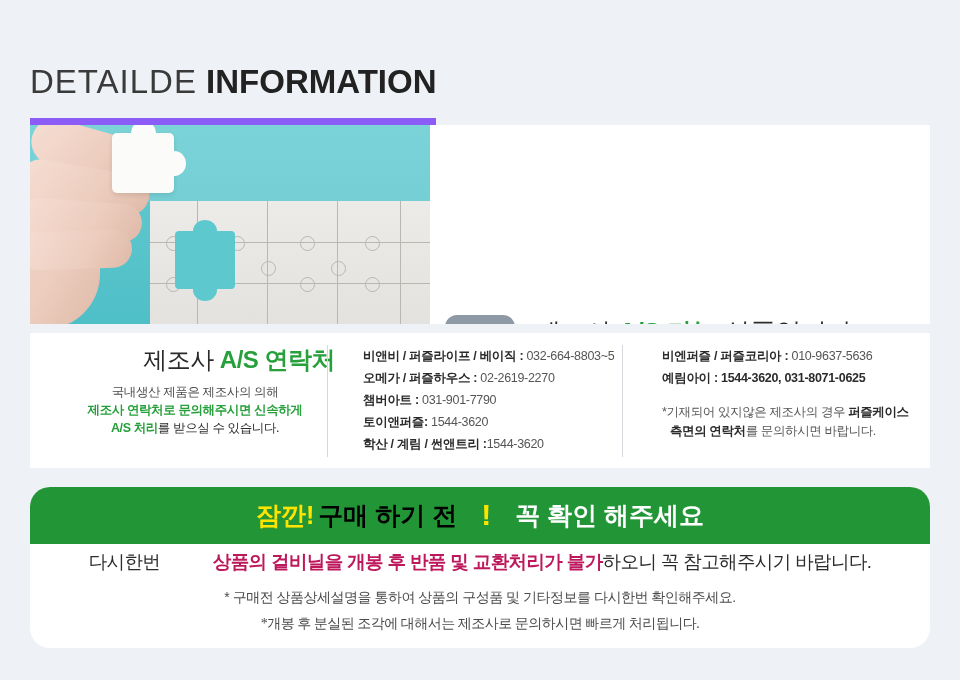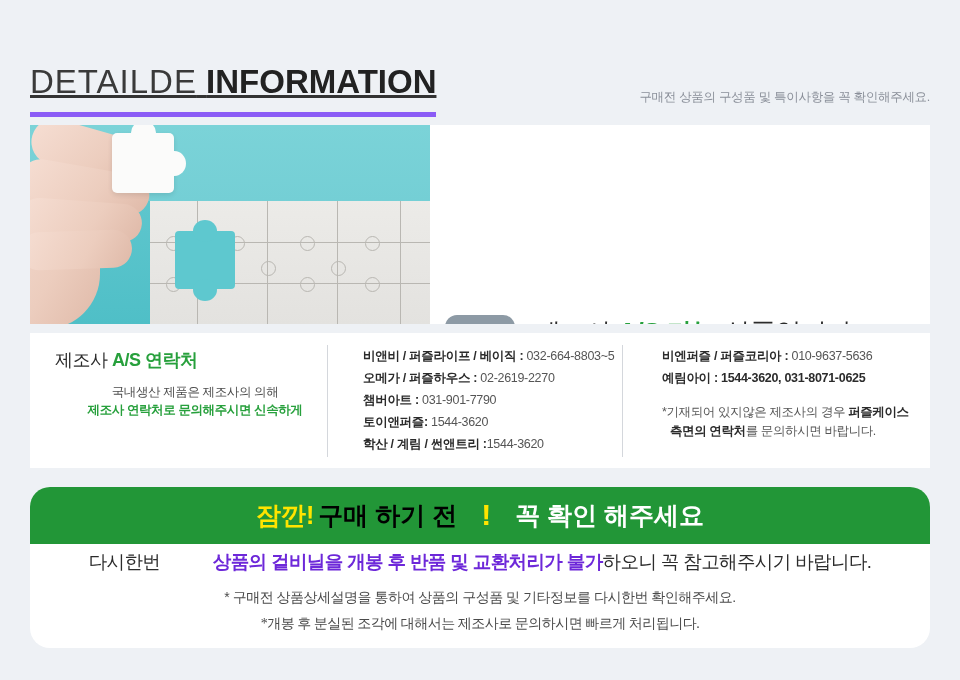--- a/index.html
+++ b/index.html
@@ -21,23 +21,22 @@
     position: absolute;
     left: 30px;
     top: 62px;
     width: 900px;
     height: 50px;
   }
   #title-wrap {
     position: absolute;
     left: 0;
     top: 0;
-    border-bottom: 5px solid #8b5cf6;
-    padding-bottom: 10px;
-    text-decoration: underline;
+    border-bottom: 8px solid #8b5cf6;
+    padding-bottom: 16px;
   }
   #page-title {
     font-size: 33px;
     letter-spacing: 0px;
     line-height: 40px;
     white-space: nowrap;
   }
   #page-title .t-light {
     font-weight: 400;
     color: #3a3a3a;
@@ -213,25 +212,26 @@
     height: 135px;
     background: #fff;
   }
   #contact-left {
     position: absolute;
     left: 25px;
     top: 10px;
     width: 280px;
   }
   #contact-title {
-    font-size: 18px;
+    font-size: 24px;
     color: #2b2b2b;
     letter-spacing: -0.5px;
     white-space: nowrap;
     line-height: 34px;
+    text-align: right;
   }
   #contact-title .hl { color: #27a03c; font-weight: 700; }
   .contact-desc {
     font-size: 12.5px;
     color: #4a4a4a;
     line-height: 18px;
     letter-spacing: -0.4px;
     white-space: nowrap;
   }
   .contact-desc.green {
@@ -336,21 +336,21 @@
     left: 0;
     top: 62px;
     width: 900px;
     text-align: center;
     font-size: 18.5px;
     color: #2b2b2b;
     letter-spacing: -0.6px;
     white-space: nowrap;
   }
   #warn-main .red {
-    color: #6d28d9;
+    color: #be185d;
     font-weight: 700;
     margin-left: 48px;
   }
   .sub-note {
     position: absolute;
     left: 0;
     width: 900px;
     text-align: center;
     font-size: 14px;
     color: #4a4a4a;
@@ -363,21 +363,20 @@
 </head>
 <body>
 
 <div id="header">
   <div id="title-wrap">
     <div id="page-title">
       <span class="t-light">DETAILDE</span>
       <span class="t-bold">INFORMATION</span>
     </div>
   </div>
-  <div id="header-note">구매전 상품의 구성품 및 특이사항을 꼭 확인해주세요.</div>
 </div>
 
 <div id="hero">
 
   <div id="hero-photo">
     <div class="photo-topband"></div>
     <div class="photo-leftteal"></div>
     <div class="photo-table"></div>
 
     <div class="puzzle-grid">
@@ -433,20 +432,21 @@
 
 <div id="contact-panel">
 
   <div id="contact-left">
     <div id="contact-title">
       <span>제조사 </span><span class="hl">A/S 연락처</span>
     </div>
     <div id="contact-desc-wrap">
       <div class="contact-desc">국내생산 제품은 제조사의 의해</div>
       <div class="contact-desc green">제조사 연락처로 문의해주시면 신속하게</div>
+      <div class="contact-desc green"><span>A/S 처리</span><span class="dark">를 받으실 수 있습니다.</span></div>
     </div>
   </div>
 
   <div class="divider" id="divider-1"></div>
   <div class="divider" id="divider-2"></div>
 
   <div id="contact-mid">
     <div class="contact-line"><span class="nm">비앤비 / 퍼즐라이프 / 베이직 : </span><span>032-664-8803~5</span></div>
     <div class="contact-line"><span class="nm">오메가 / 퍼즐하우스 : </span><span>02-2619-2270</span></div>
     <div class="contact-line"><span class="nm">챔버아트 : </span><span>031-901-7790</span></div>

